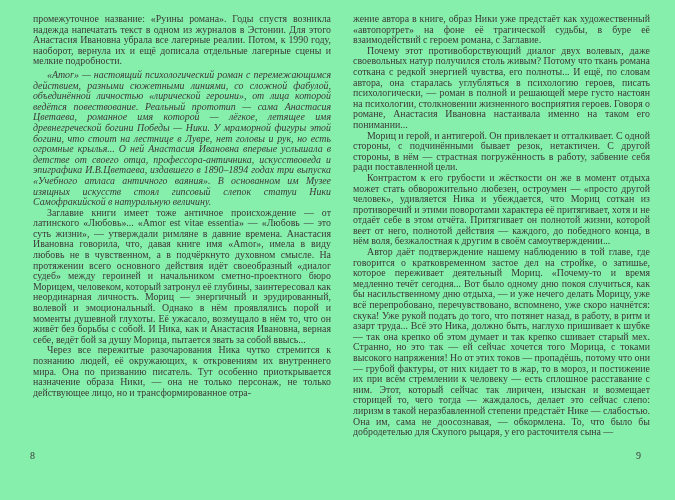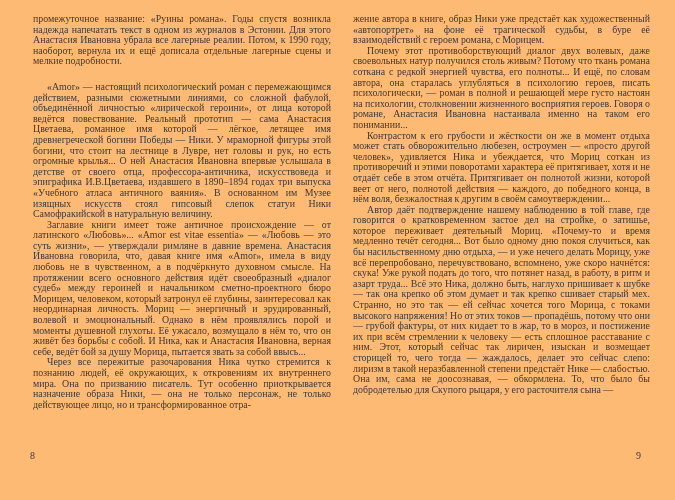--- a/index.html
+++ b/index.html
@@ -7,21 +7,21 @@
     padding: 0;
     width: 675px;
     height: 500px;
     background: #ffffff;
     overflow: hidden;
   }
   .spread {
     position: relative;
     width: 675px;
     height: 500px;
-    background: #fdba74;
+    background: #86efac;
     font-family: "Liberation Serif", "DejaVu Serif", serif;
     color: #3c3938;
   }
   .page-col {
     position: absolute;
     top: 14px;
     text-align: justify;
     font-size: 9.9px;
     line-height: 10.6px;
     hyphens: auto;
@@ -29,21 +29,21 @@
     word-spacing: -0.2px;
   }
   .col-left  { left: 33px;  width: 298px; }
   .col-right { left: 353px; width: 297px; }
   .page-col p {
     margin: 0;
     padding: 0;
     text-indent: 14px;
   }
   .page-col p.no-indent { text-indent: 0; }
-  .page-col p.section-gap { margin-top: 15px; }
+  .page-col p.section-gap { margin-top: 3px; font-style: italic; }
   .page-num {
     position: absolute;
     top: 450px;
     font-size: 10px;
     line-height: 12px;
     color: #3c3938;
   }
   .page-num-left  { left: 30px; }
   .page-num-right { left: 621px; width: 20px; text-align: right; }
 </style>
@@ -53,22 +53,23 @@
 <div class="spread">
 
   <div class="page-col col-left" lang="ru">
     <p class="no-indent">промежуточное название: «Руины романа». Годы спустя возникла надежда напечатать текст в одном из журналов в Эстонии. Для этого Анастасия Ивановна убрала все лагерные реалии. Потом, к 1990 году, наоборот, вернула их и ещё дописала отдельные лагерные сцены и мелкие подробности.</p>
     <p class="section-gap">«Amor» — настоящий психологический роман с перемежающимся действием, разными сюжетными линиями, со сложной фабулой, объединённой личностью «лирической героини», от лица которой ведётся повествование. Реальный прототип — сама Анастасия Цветаева, романное имя которой — лёгкое, летящее имя древнегреческой богини Победы — Ники. У мраморной фигуры этой богини, что стоит на лестнице в Лувре, нет головы и рук, но есть огромные крылья... О ней Анастасия Ивановна впервые услышала в детстве от своего отца, профессора-античника, искусствоведа и эпиграфика И.В.Цветаева, издавшего в 1890–1894 годах три выпуска «Учебного атласа античного ваяния». В основанном им Музее изящных искусств стоял гипсовый слепок статуи Ники Самофракийской в натуральную величину.</p>
     <p>Заглавие книги имеет тоже античное происхождение — от латинского «Любовь»... «Amor est vitae essentia» — «Любовь — это суть жизни», — утверждали римляне в давние времена. Анастасия Ивановна говорила, что, давая книге имя «Amor», имела в виду любовь не в чувственном, а в подчёркнуто духовном смысле. На протяжении всего основного действия идёт своеобразный «диалог судеб» между героиней и начальником сметно-проектного бюро Морицем, человеком, который затронул её глубины, заинтересовал как неординарная личность. Мориц — энергичный и эрудированный, волевой и эмоциональный. Однако в нём проявлялись порой и моменты душевной глухоты. Её ужасало, возмущало в нём то, что он живёт без борьбы с собой. И Ника, как и Анастасия Ивановна, верная себе, ведёт бой за душу Морица, пытается звать за собой ввысь...</p>
     <p>Через все пережитые разочарования Ника чутко стремится к познанию людей, её окружающих, к откровениям их внутреннего мира. Она по призванию писатель. Тут особенно приоткрывается назначение образа Ники, — она не только персонаж, не только действующее лицо, но и трансформированное отра-</p>
   </div>
 
   <div class="page-col col-right" lang="ru">
-    <p class="no-indent">жение автора в книге, образ Ники уже предстаёт как художественный «автопортрет» на фоне её трагической судьбы, в буре её взаимодействий с героем романа, с Морицем.</p>
+    <p class="no-indent">жение автора в книге, образ Ники уже предстаёт как художественный «автопортрет» на фоне её трагической судьбы, в буре её взаимодействий с героем романа, с Заглавие.</p>
     <p>Почему этот противоборствующий диалог двух волевых, даже своевольных натур получился столь живым? Потому что ткань романа соткана с редкой энергией чувства, его полноты... И ещё, по словам автора, она старалась углубляться в психологию героев, писать психологически, — роман в полной и решающей мере густо настоян на психологии, столкновении жизненного восприятия героев. Говоря о романе, Анастасия Ивановна настаивала именно на таком его понимании...</p>
+    <p>Мориц и герой, и антигерой. Он привлекает и отталкивает. С одной стороны, с подчинёнными бывает резок, нетактичен. С другой стороны, в нём — страстная погружённость в работу, забвение себя ради поставленной цели.</p>
     <p>Контрастом к его грубости и жёсткости он же в момент отдыха может стать обворожительно любезен, остроумен — «просто другой человек», удивляется Ника и убеждается, что Мориц соткан из противоречий и этими поворотами характера её притягивает, хотя и не отдаёт себе в этом отчёта. Притягивает он полнотой жизни, которой веет от него, полнотой действия — каждого, до победного конца, в нём воля, безжалостная к другим в своём самоутверждении...</p>
     <p>Автор даёт подтверждение нашему наблюдению в той главе, где говорится о кратковременном застое дел на стройке, о затишье, которое переживает деятельный Мориц. «Почему-то и время медленно течёт сегодня... Вот было одному дню покоя случиться, как бы насильственному дню отдыха, — и уже нечего делать Морицу, уже всё перепробовано, перечувствовано, вспомнено, уже скоро начнётся: скука! Уже рукой подать до того, что потянет назад, в работу, в ритм и азарт труда... Всё это Ника, должно быть, наглухо пришивает к шубке — так она крепко об этом думает и так крепко сшивает старый мех. Странно, но это так — ей сейчас хочется того Морица, с токами высокого напряжения! Но от этих токов — пропадёшь, потому что они — грубой фактуры, от них кидает то в жар, то в мороз, и постижение их при всём стремлении к человеку — есть сплошное расставание с ним. Этот, который сейчас так лиричен, изыскан и возмещает сторицей то, чего тогда — жаждалось, делает это сейчас слепо: лиризм в такой неразбавленной степени предстаёт Нике — слабостью. Она им, сама не доосознавая, — обкормлена. То, что было бы добродетелью для Скупого рыцаря, у его расточителя сына —</p>
   </div>
 
   <div class="page-num page-num-left">8</div>
   <div class="page-num page-num-right">9</div>
 
 </div>
 
 </body></html>

